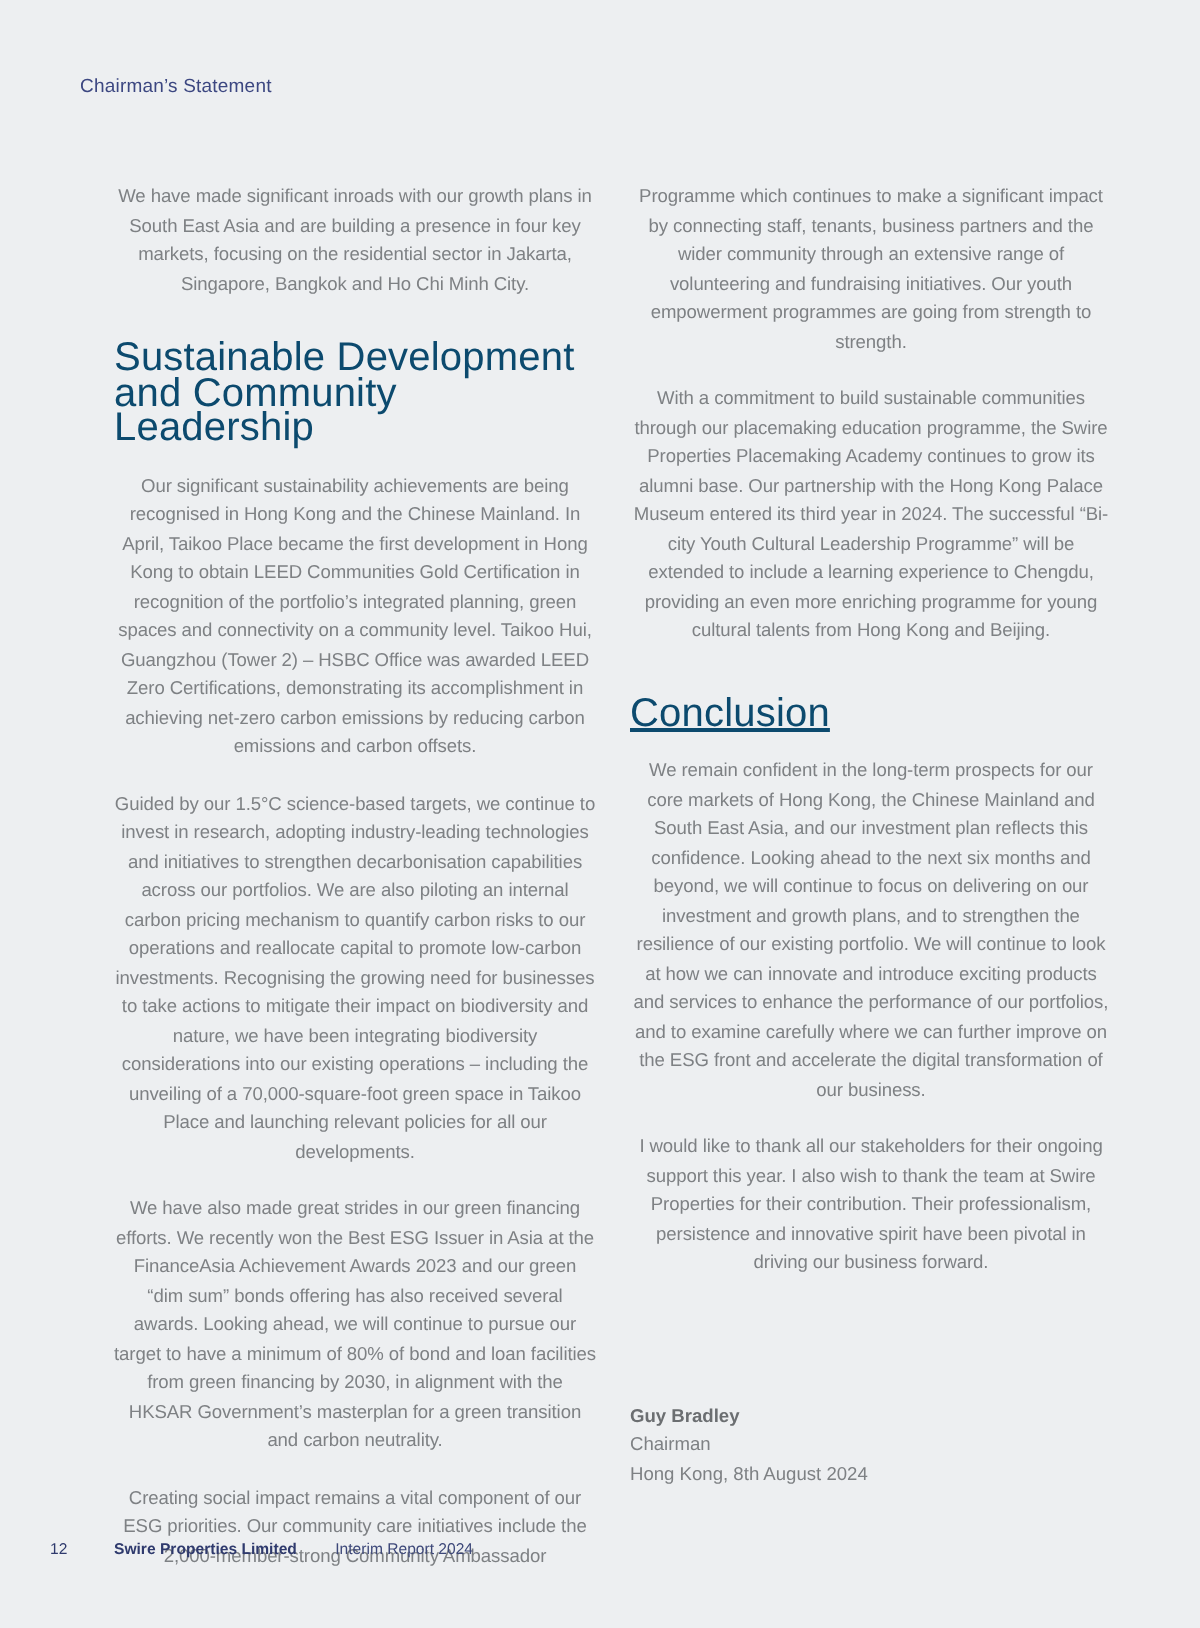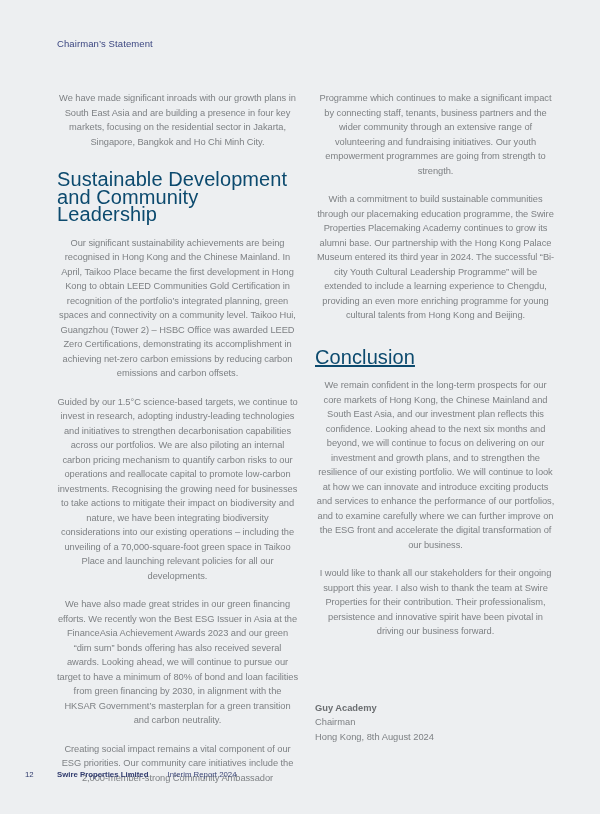--- a/index.html
+++ b/index.html
@@ -6,21 +6,21 @@
   .page {
     position: relative;
     width: 600px;
     height: 814px;
     background: #edeff1;
     font-family: "Liberation Sans", sans-serif;
     overflow: hidden;
   }
   .doc-header {
     position: absolute;
-    left: 57px;
+    left: 40px;
     top: 38px;
     font-size: 9.5px;
     font-weight: 500;
     color: #3c4781;
     letter-spacing: 0.1px;
   }
   .columns {
     position: absolute;
     left: 57px;
     top: 91px;
@@ -104,21 +104,21 @@
     </div>
 
     <div class="col">
       <p class="body-para">Programme which continues to make a significant impact by connecting staff, tenants, business partners and the wider community through an extensive range of volunteering and fundraising initiatives. Our youth empowerment programmes are going from strength to strength.</p>
       <p class="body-para">With a commitment to build sustainable communities through our placemaking education programme, the Swire Properties Placemaking Academy continues to grow its alumni base. Our partnership with the Hong Kong Palace Museum entered its third year in 2024. The successful “Bi-city Youth Cultural Leadership Programme” will be extended to include a learning experience to Chengdu, providing an even more enriching programme for young cultural talents from Hong Kong and Beijing.</p>
       <h2 class="section-heading conclusion">Conclusion</h2>
       <p class="body-para">We remain confident in the long-term prospects for our core markets of Hong Kong, the Chinese Mainland and South East Asia, and our investment plan reflects this confidence. Looking ahead to the next six months and beyond, we will continue to focus on delivering on our investment and growth plans, and to strengthen the resilience of our existing portfolio. We will continue to look at how we can innovate and introduce exciting products and services to enhance the performance of our portfolios, and to examine carefully where we can further improve on the ESG front and accelerate the digital transformation of our business.</p>
       <p class="body-para">I would like to thank all our stakeholders for their ongoing support this year. I also wish to thank the team at Swire Properties for their contribution. Their professionalism, persistence and innovative spirit have been pivotal in driving our business forward.</p>
 
       <div class="signature">
-        <div class="sig-name">Guy Academy</div>
+        <div class="sig-name">Guy Bradley</div>
         <div class="sig-title">Chairman</div>
         <div class="sig-place-date">Hong Kong, 8th August 2024</div>
       </div>
     </div>
 
   </div>
 
   <div class="doc-footer">
     <span class="page-number">12</span>
     <span class="footer-line">

